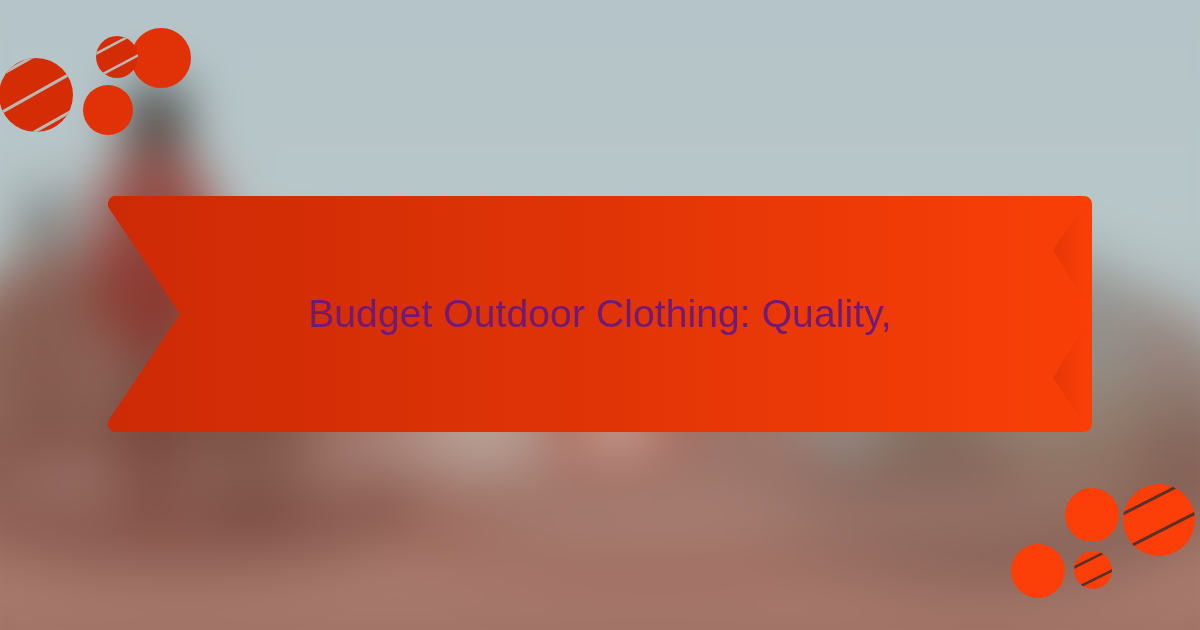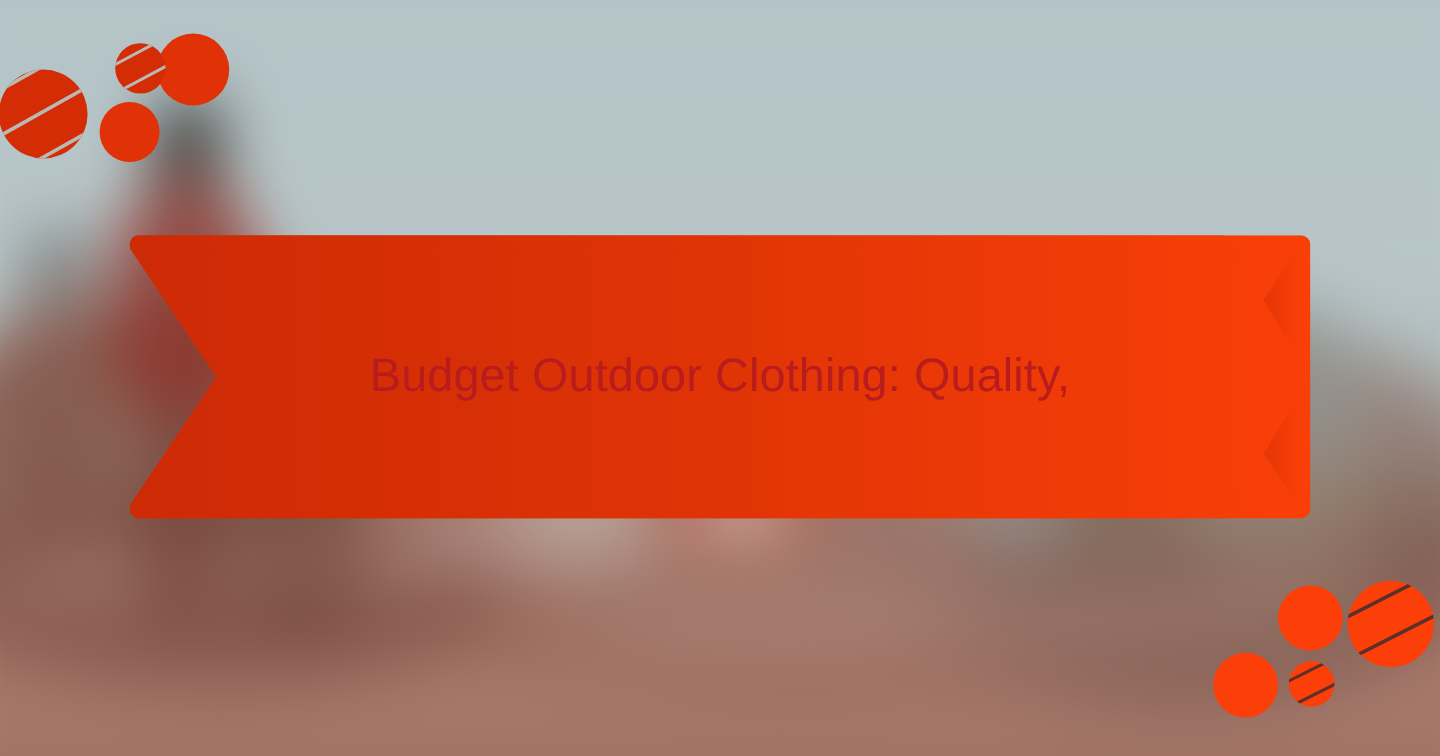--- a/index.html
+++ b/index.html
@@ -56,21 +56,21 @@
     position:absolute;left:108px;top:196px;width:984px;height:236px;
   }
   #ribbon svg{display:block;width:100%;height:100%;}
 
   #ribbon-text{
     position:absolute;left:108px;top:196px;width:984px;height:236px;
     display:flex;flex-direction:column;align-items:center;justify-content:center;
     text-align:center;
   }
   .title-line{
-    color:#b91c1c;
+    color:#701a75;
     font-size:39px;
     line-height:56px;
     font-weight:400;
     letter-spacing:.1px;
     white-space:nowrap;
   }
 
   
   .deco{position:absolute;}
   .deco svg{display:block;overflow:visible;}

